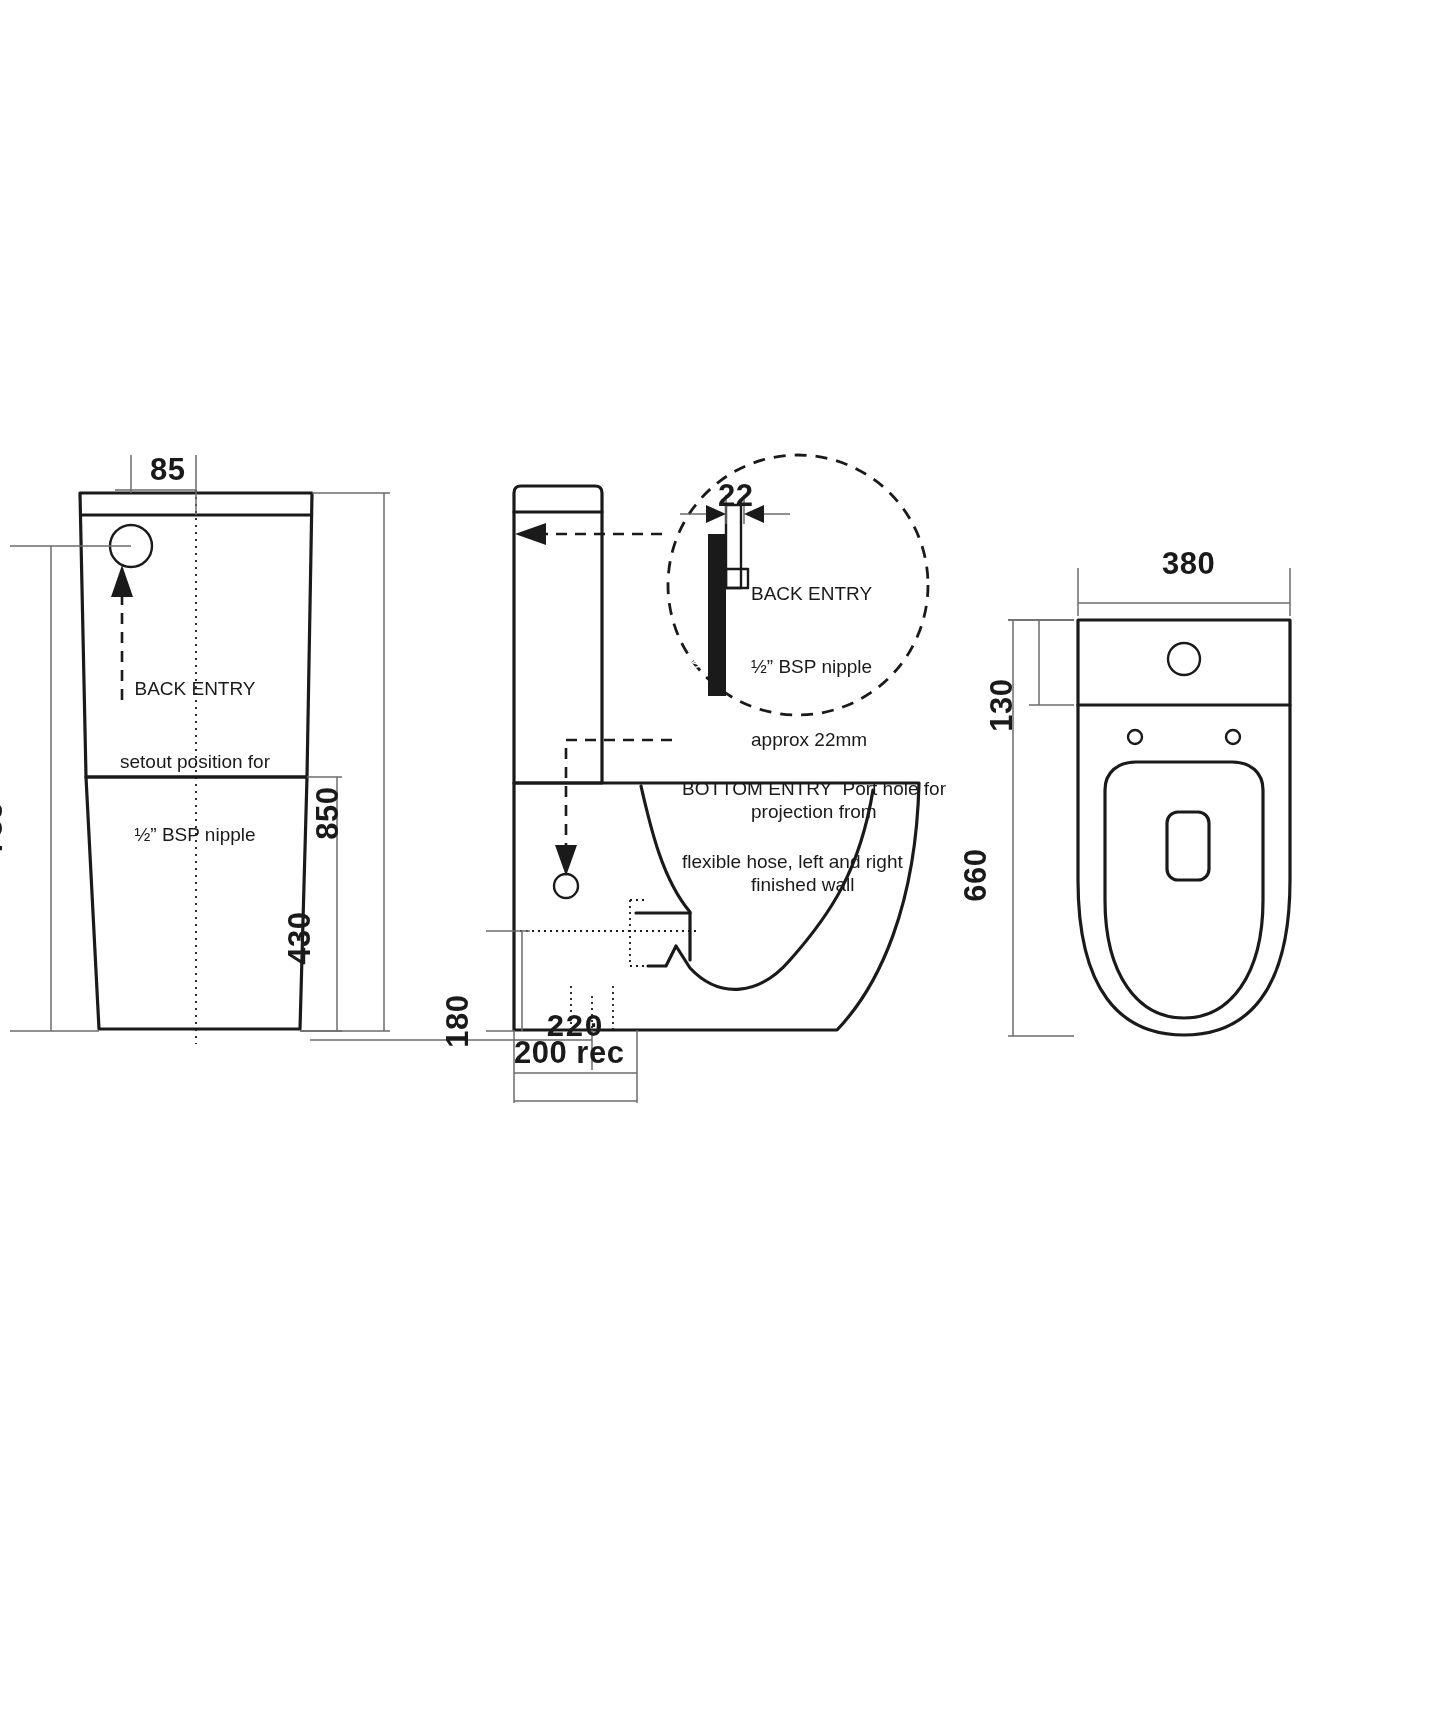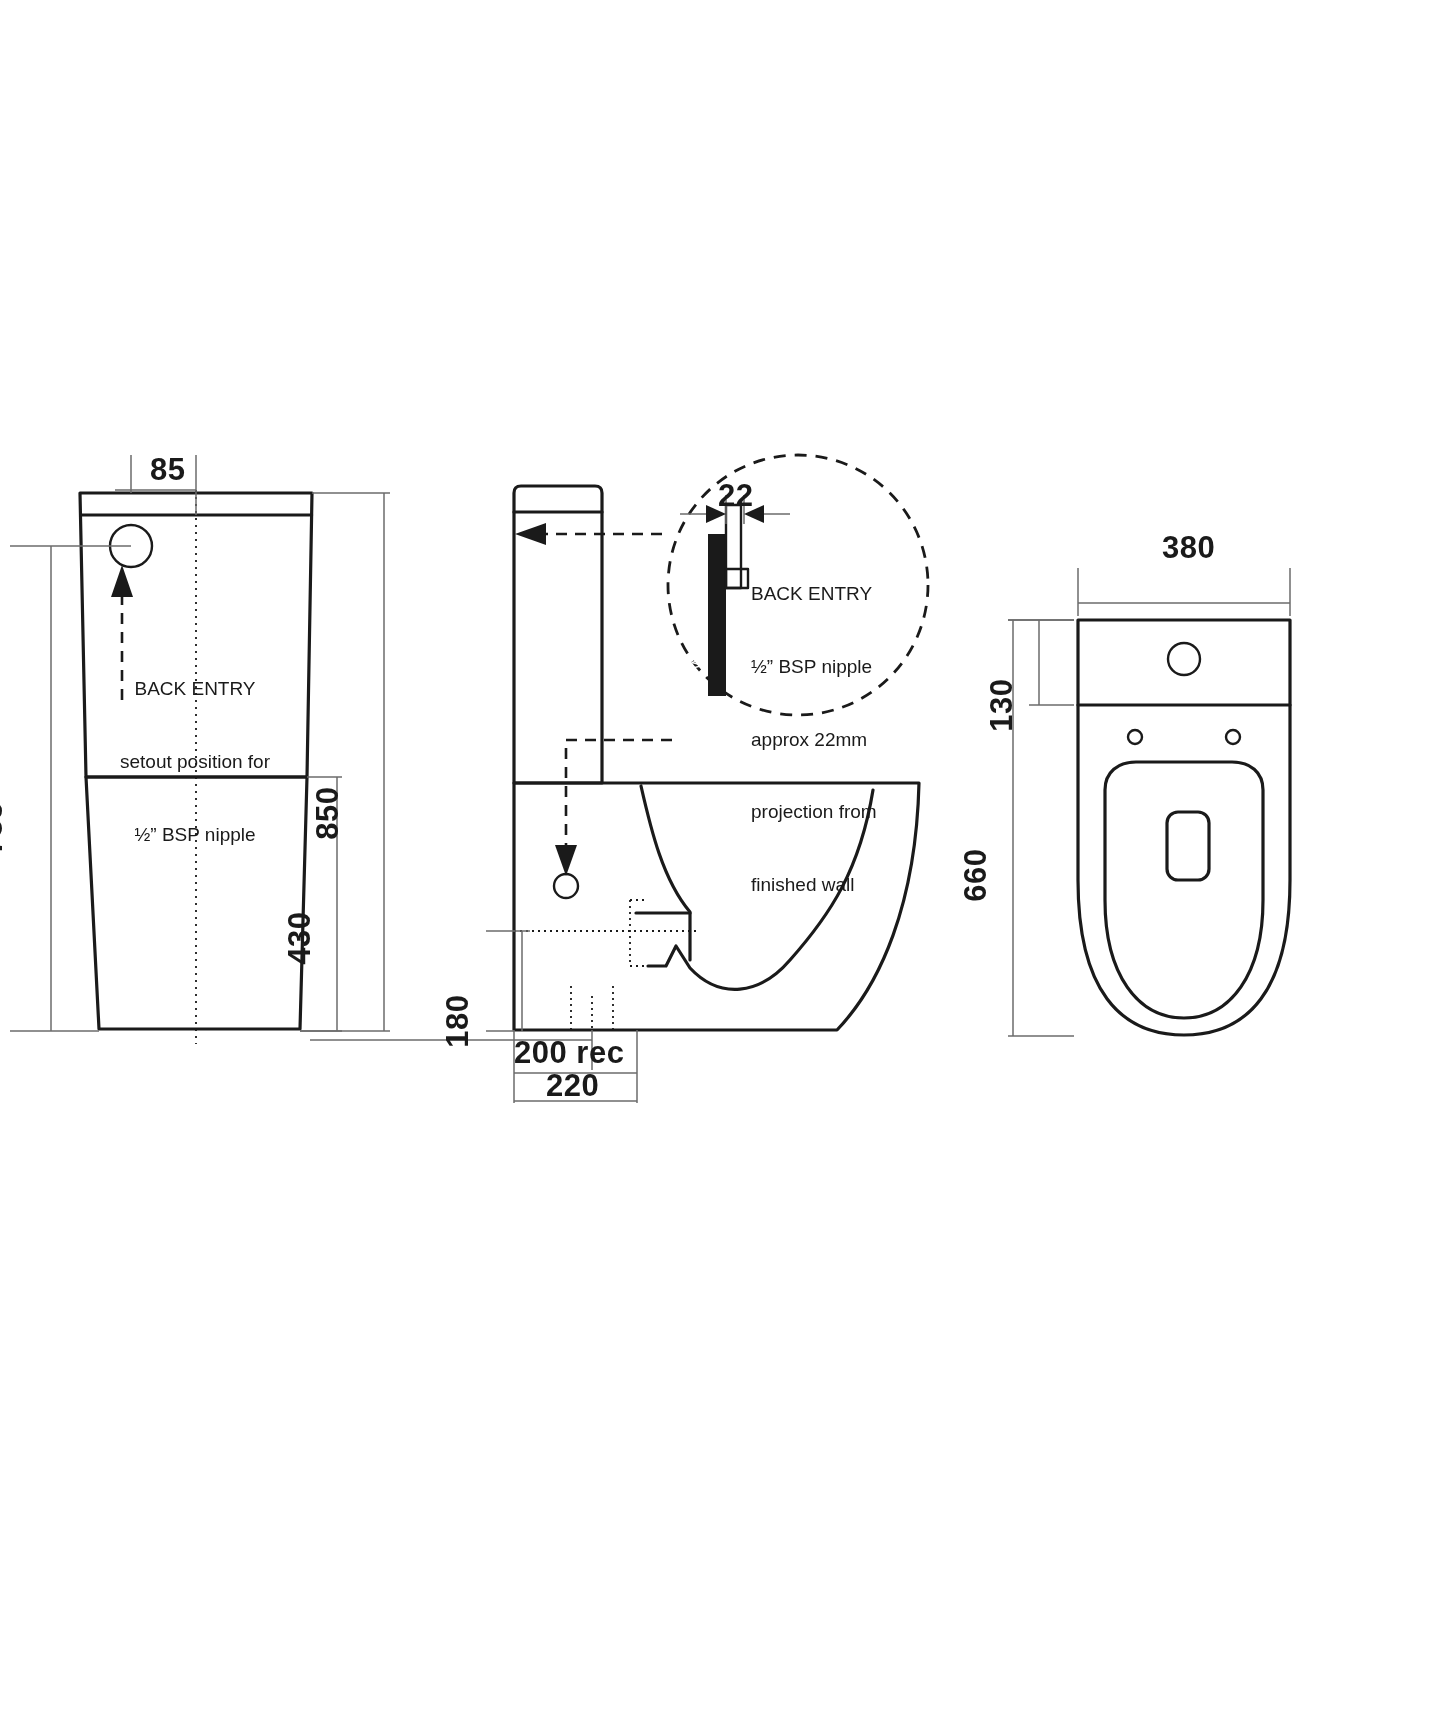--- a/index.html
+++ b/index.html
@@ -236,27 +236,31 @@
   <div class="txt walltxt" style="left:708px; top:646px;">wall</div>
 
   <div class="txt note" style="left:751px; top:533px; width:210px;">
     <div>BACK ENTRY</div>
     <div>½” BSP nipple</div>
     <div>approx 22mm</div>
     <div>projection from</div>
     <div>finished wall</div>
   </div>
 
+  <div class="txt note" style="left:682px; top:728px; width:330px;">
+    <div>BOTTOM ENTRY  Port hole for</div>
+    <div>flexible hose, left and right</div>
+  </div>
 
   <div class="txt dim-num-rot" style="left:478px; top:1008px;">180</div>
 
   <div class="txt dim-num" style="left:514px; top:1033px;">200 rec</div>
 
-  <div class="txt dim-num" style="left:546px; top:1066px;">220</div>
-
-
-  <div class="txt dim-num" style="left:1162px; top:528px;">380</div>
+  <div class="txt dim-num" style="left:546px; top:1008px;font-family:Liberation Mono, monospace;">220</div>
+
+
+  <div class="txt dim-num" style="left:1162px; top:544px;">380</div>
 
   <div class="txt dim-num-rot" style="left:1022px; top:692px;">130</div>
 
   <div class="txt dim-num-rot" style="left:996px; top:862px;">660</div>
 
 </div>
 
 </body></html>

